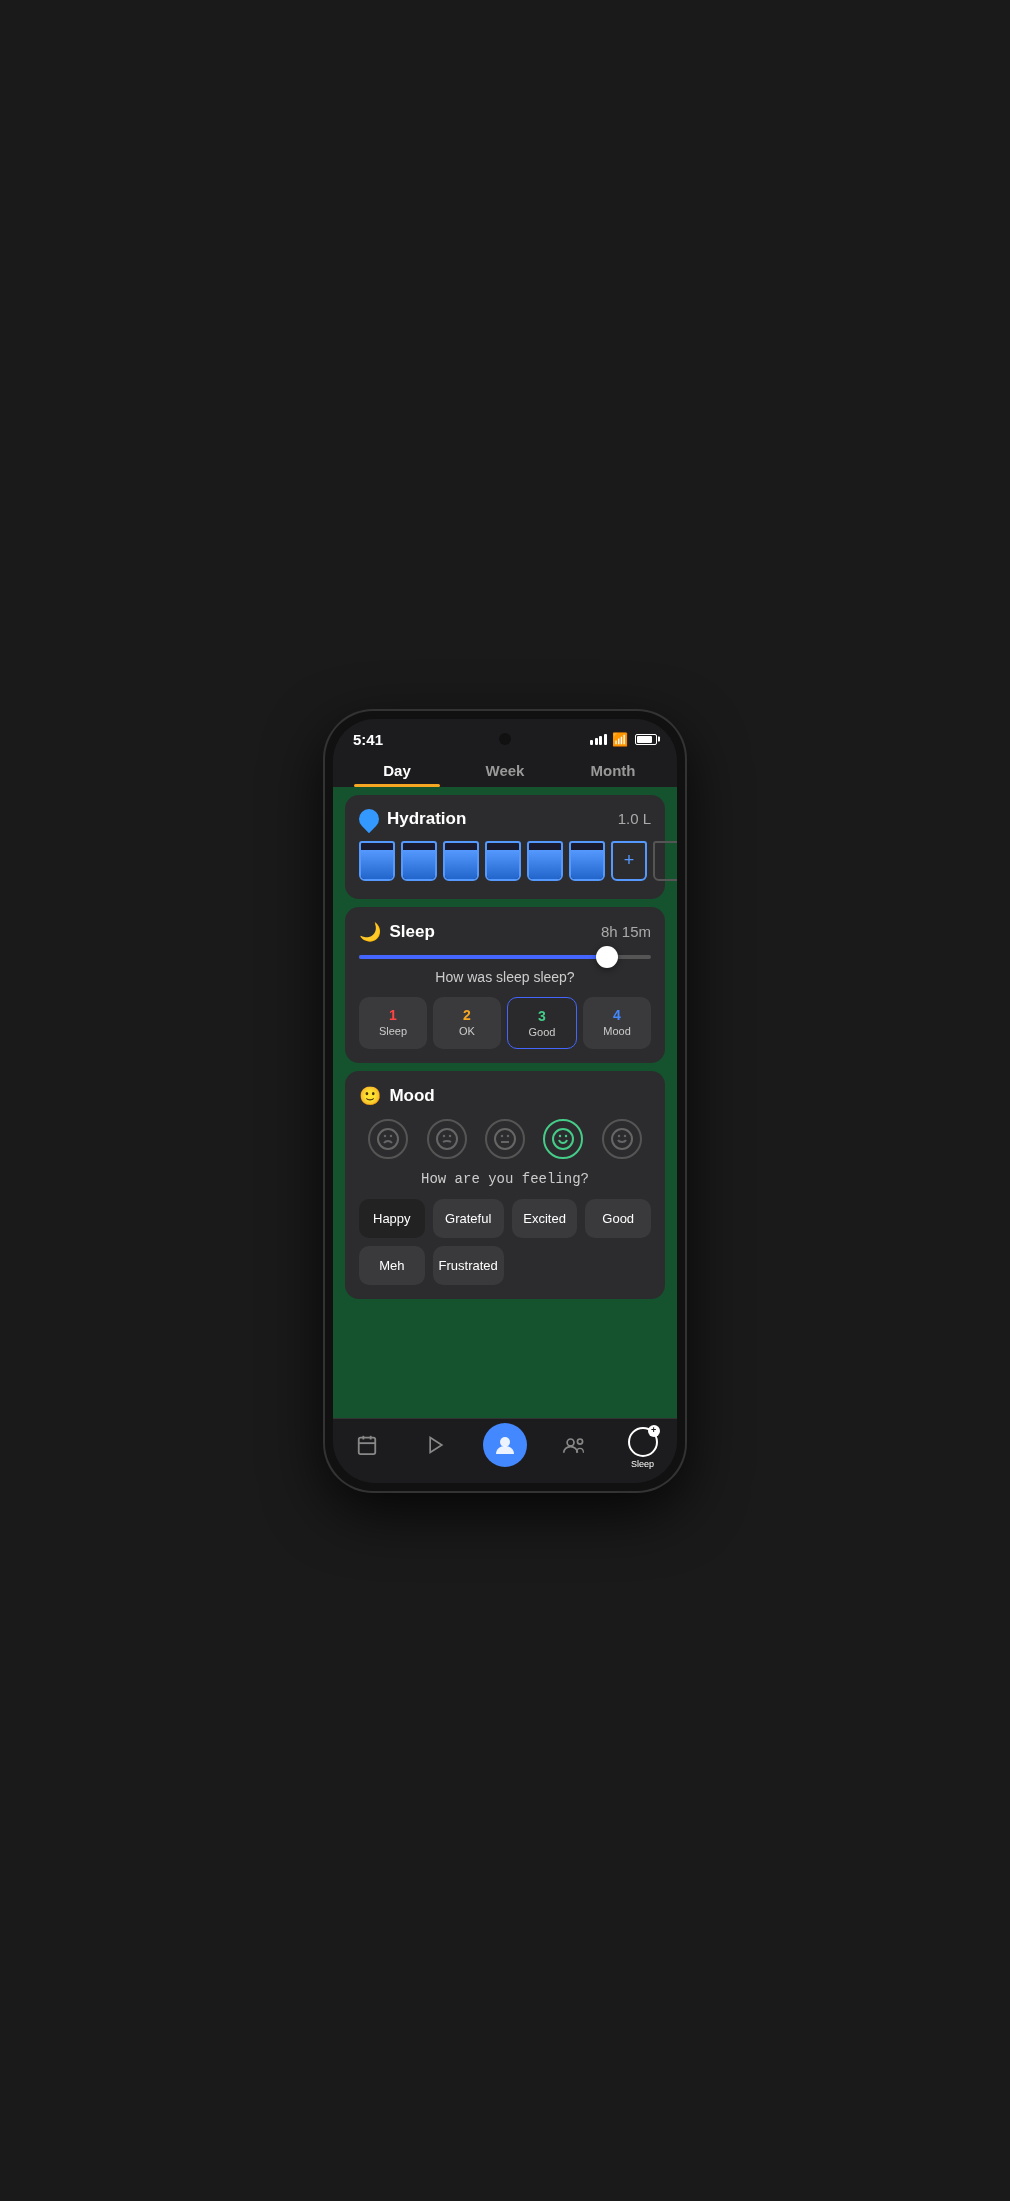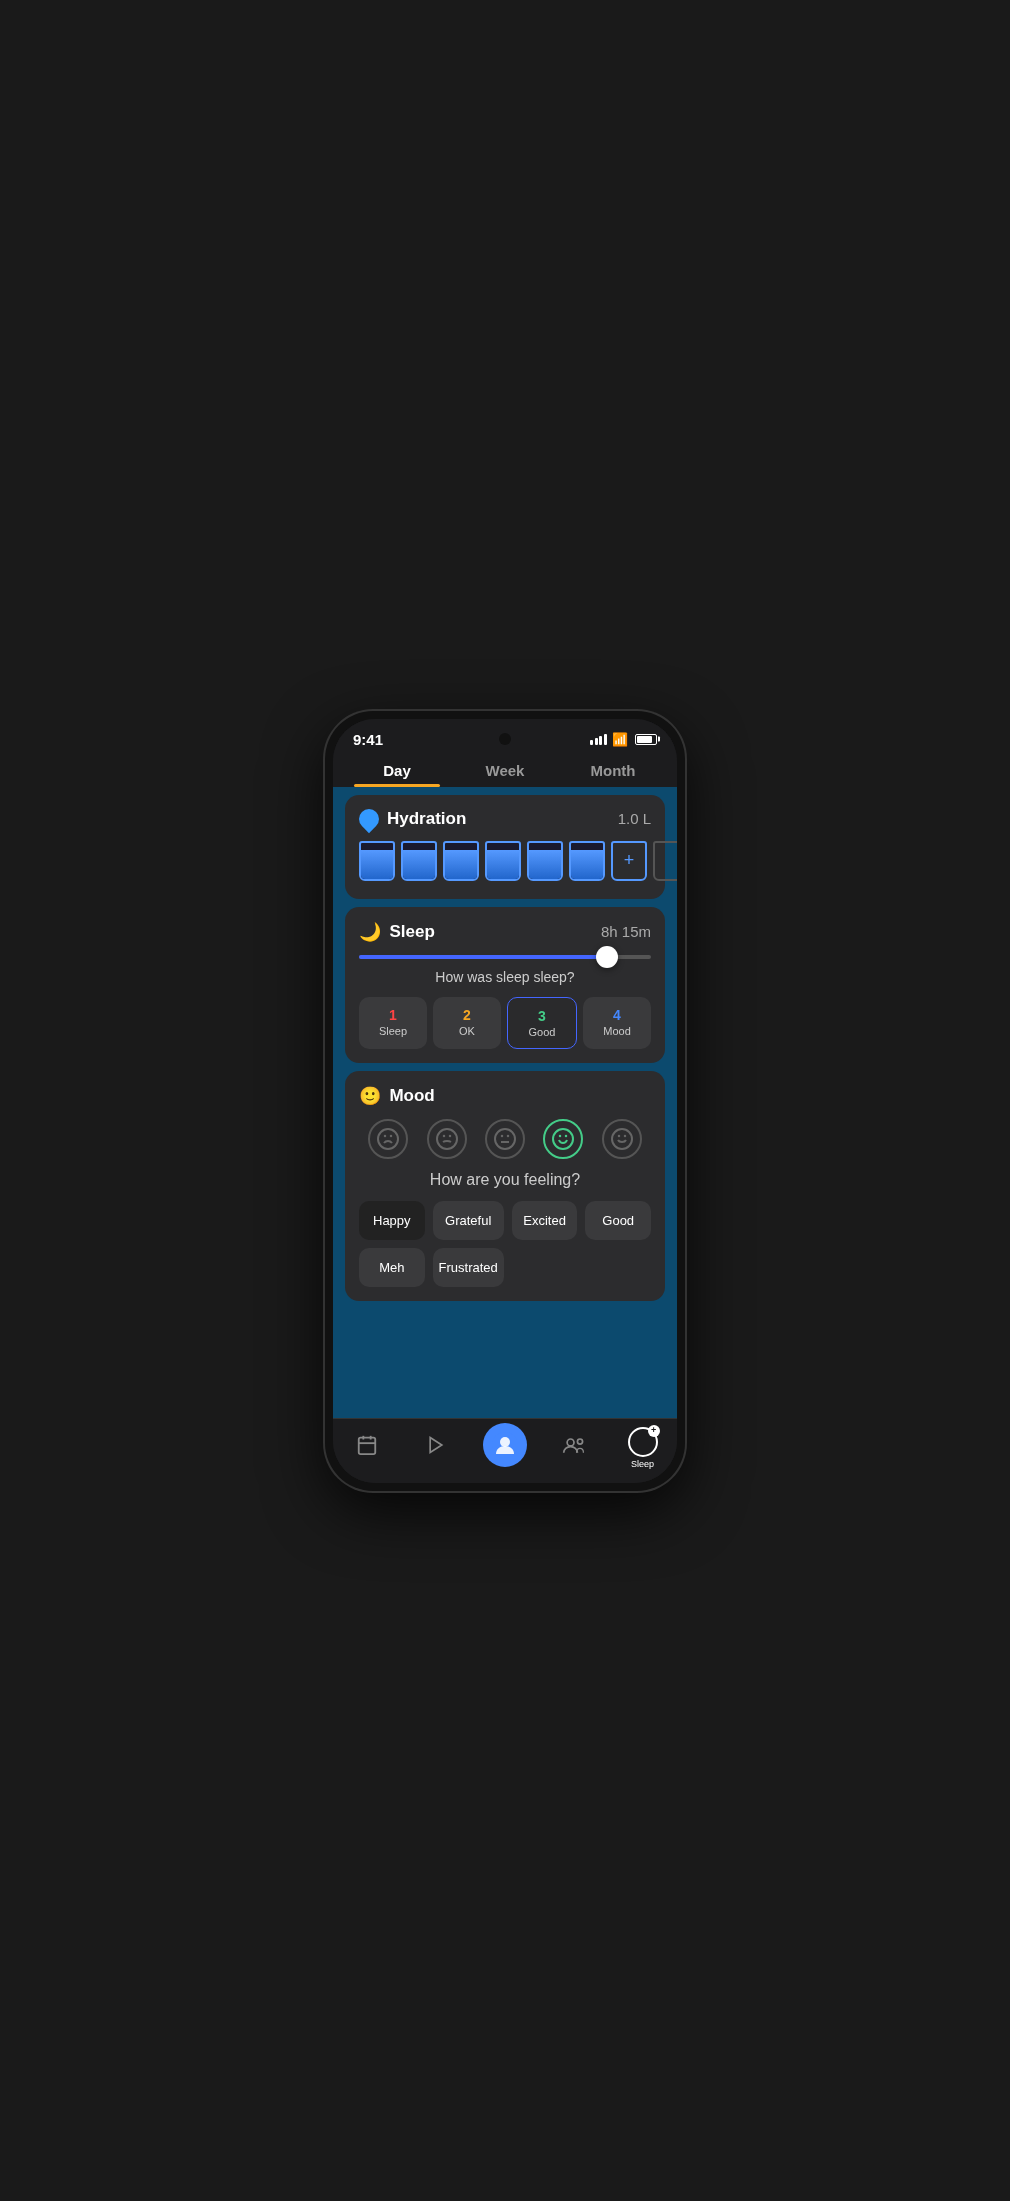--- a/index.html
+++ b/index.html
@@ -126,21 +126,21 @@
       left: 10%;
       width: 80%;
       height: 2.5px;
       background: #f5a623;
       border-radius: 2px;
     }
     
     .scroll-content {
       flex: 1;
       overflow-y: auto;
-      background: #0c4a6e;
+      background: #14532d;
       scrollbar-width: none;
     }
     .scroll-content::-webkit-scrollbar { display: none; }
     
     .section-card {
       background: #2c2c2e;
       margin: 8px 12px;
       border-radius: 14px;
       padding: 14px;
     }
@@ -290,23 +290,24 @@
       font-size: 20px;
       cursor: pointer;
       color: #777;
     }
     .mood-face.selected {
       border-color: #44cc88;
       color: #44cc88;
     }
     .mood-question {
       text-align: center;
-      font-size: 16px;
+      font-size: 14px;
       color: #ccc;
       margin-bottom: 12px;
+      font-family: Liberation Mono, monospace;
     }
     .feeling-grid {
       display: grid;
       grid-template-columns: 1fr 1fr 1fr 1fr;
       gap: 8px;
     }
     .feeling-btn {
       background: #3a3a3c;
       border-radius: 10px;
       padding: 12px 6px;
@@ -351,21 +352,21 @@
     }
   </style>
 </head>
 <body>
 
 <div class="phone-outer">
   <div class="phone-inner">
     <div class="notch"></div>
 
     <div class="status-bar">
-      <span class="status-time">9:41</span>
+      <span class="status-time">5:41</span>
       <div class="status-icons">
         <div class="signal-bars">
           <span style="height:5px"></span>
           <span style="height:7px"></span>
           <span style="height:9px"></span>
           <span style="height:11px"></span>
         </div>
         <span class="wifi-icon">📶</span>
         <div class="battery-icon">
           <div class="battery-fill"></div>

